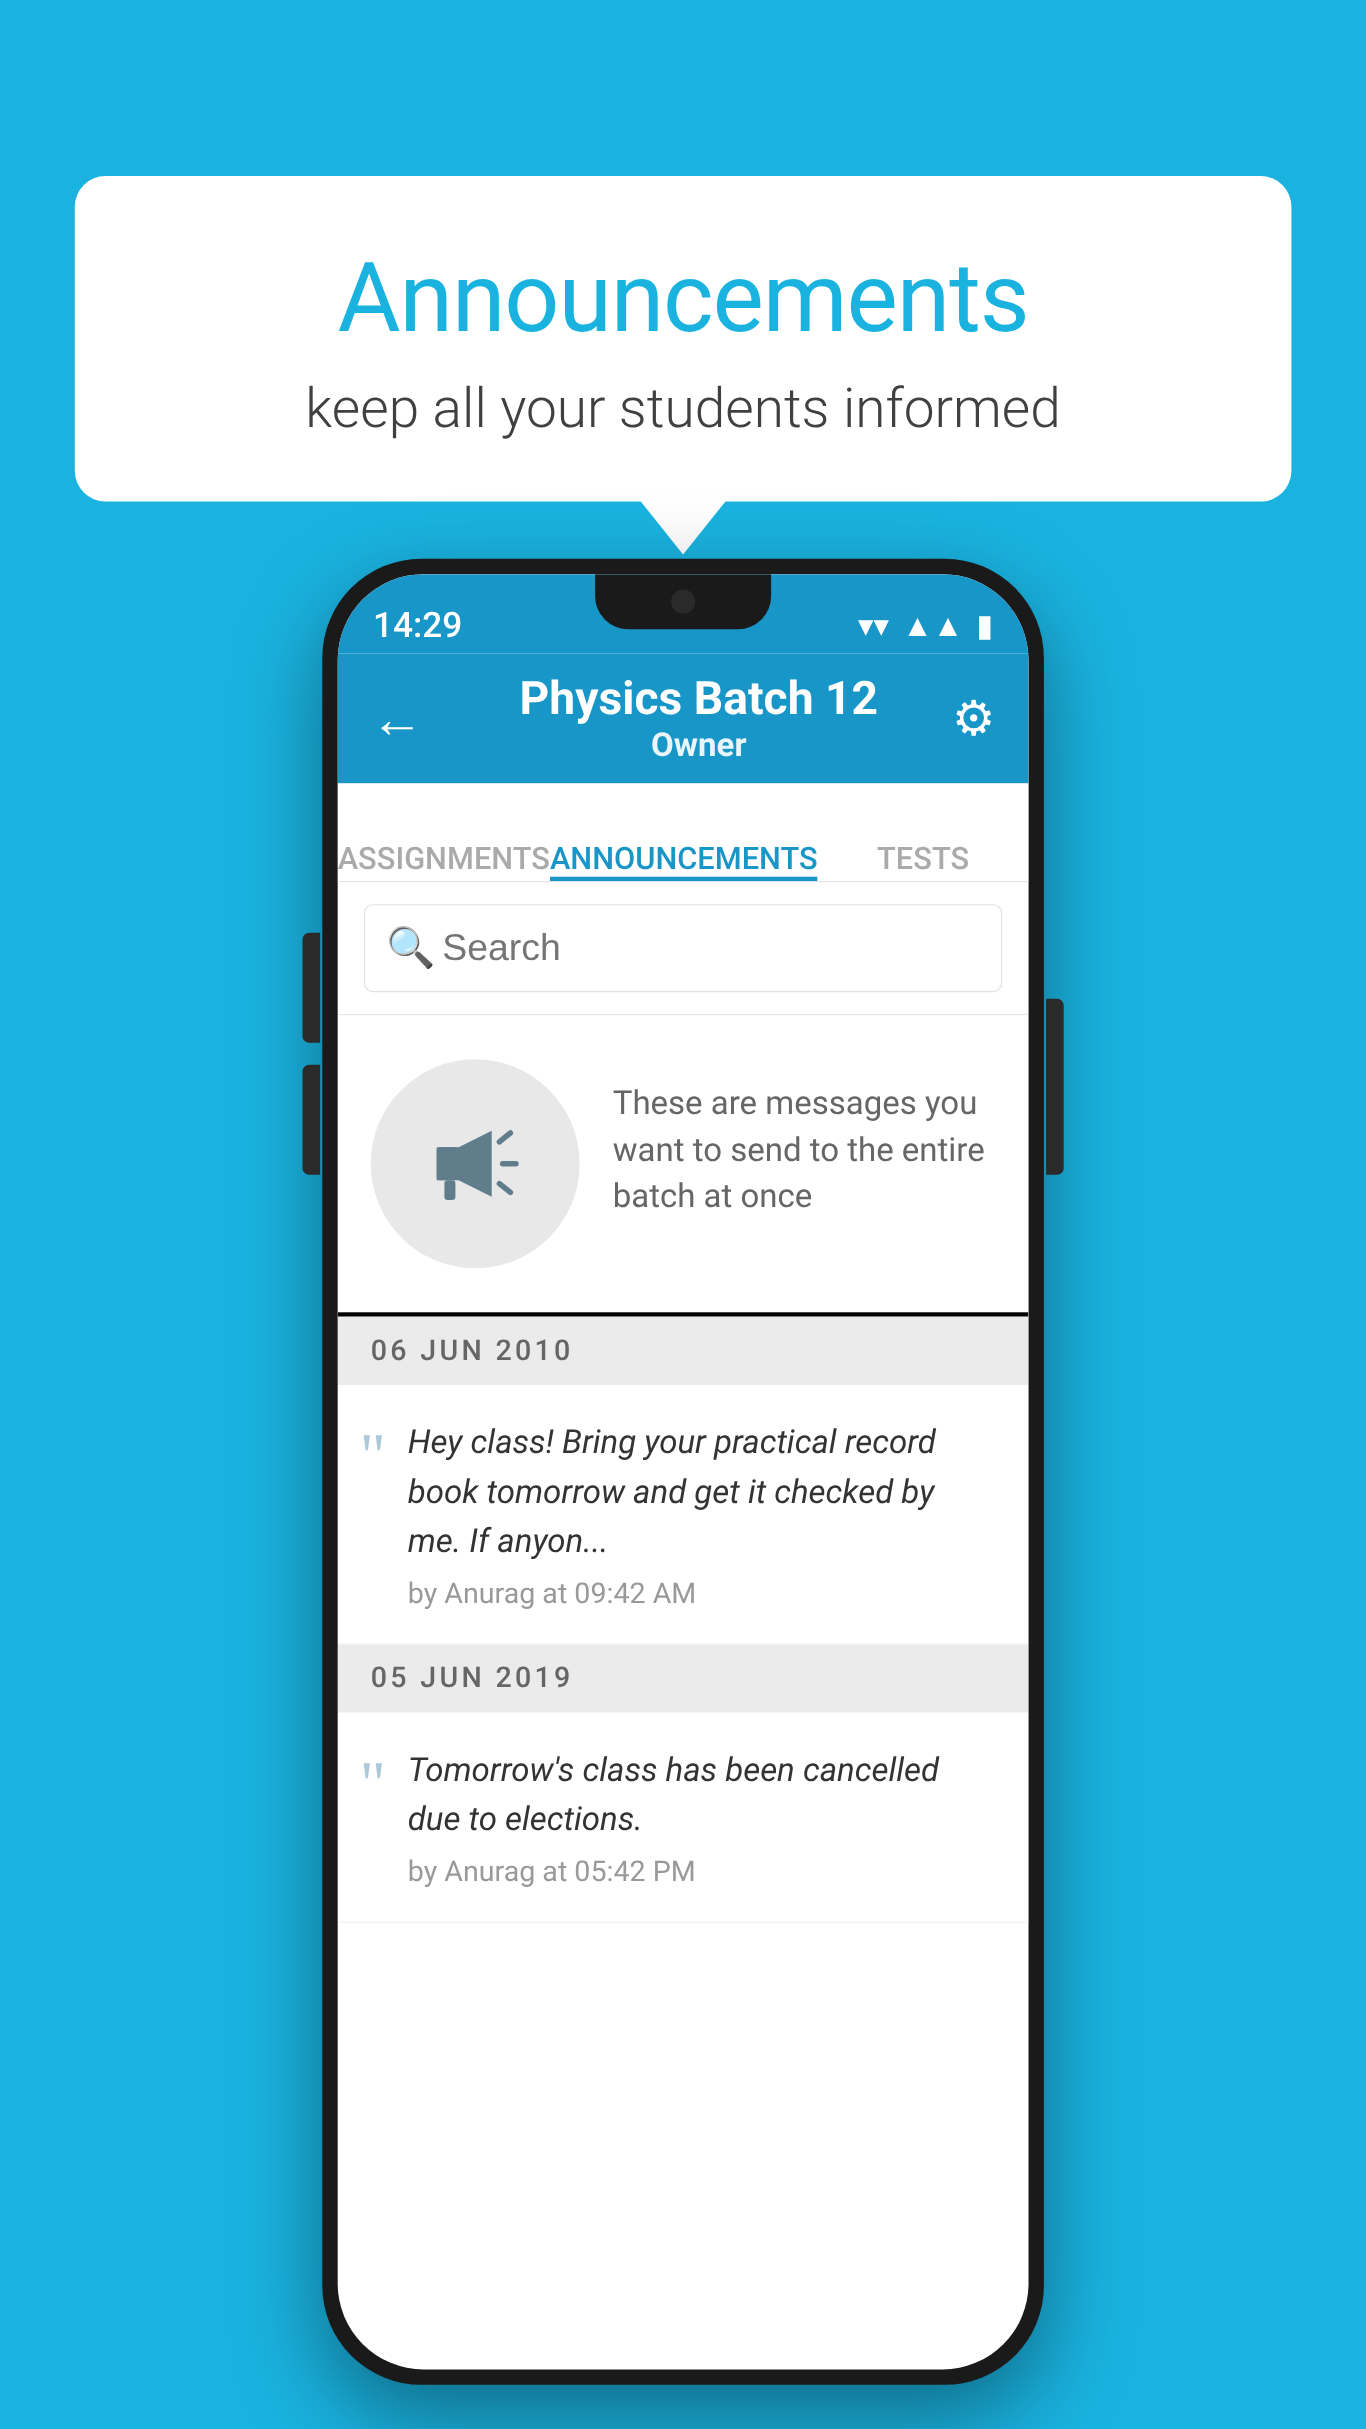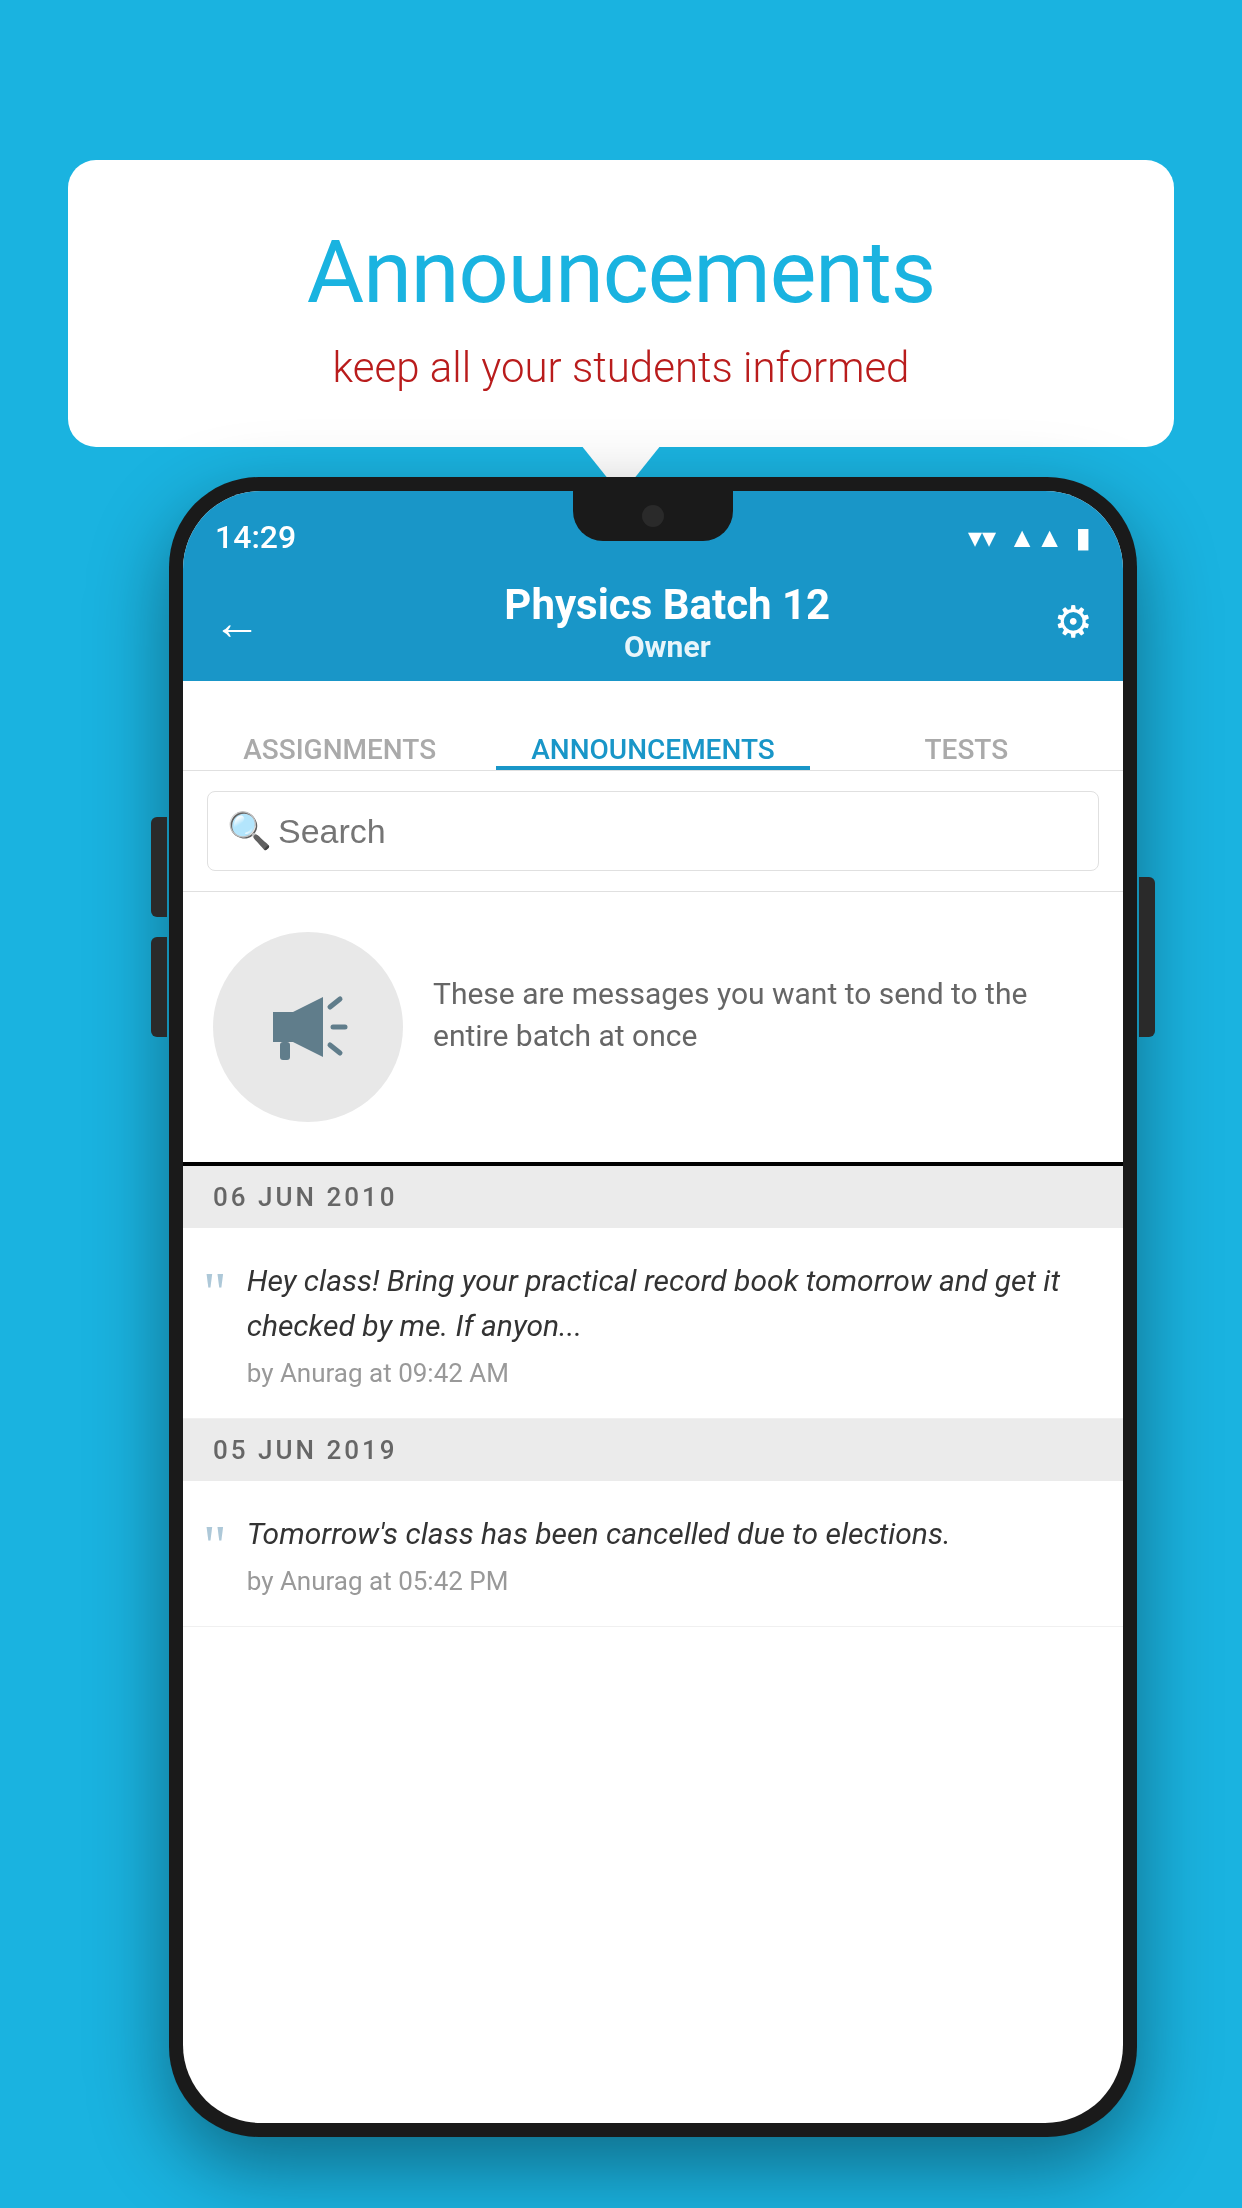--- a/index.html
+++ b/index.html
@@ -39,34 +39,33 @@
       border-top: 50px solid white;
     }
     .speech-bubble-title {
       font-size: 88px;
       color: #1ab3e0;
       font-weight: 400;
       margin-bottom: 20px;
       letter-spacing: -1px;
     }
     .speech-bubble-subtitle {
-      font-size: 42px;
-      color: #b91c1c;
+      font-size: 50px;
+      color: #404040;
       font-weight: 300;
     }
 
     
     .phone-container {
       position: absolute;
-      top: 477px;
+      top: 508px;
       left: 50%;
       transform: translateX(-50%);
-      width: 968px;
+      width: 656px;
       height: 1660px;
-      margin-left: 32px;
     }
     .phone-outer {
       width: 100%;
       height: 100%;
       background: #1a1a1a;
       border-radius: 90px;
       padding: 14px;
       box-shadow: 0 30px 80px rgba(0,0,0,0.4);
       position: relative;
     }

